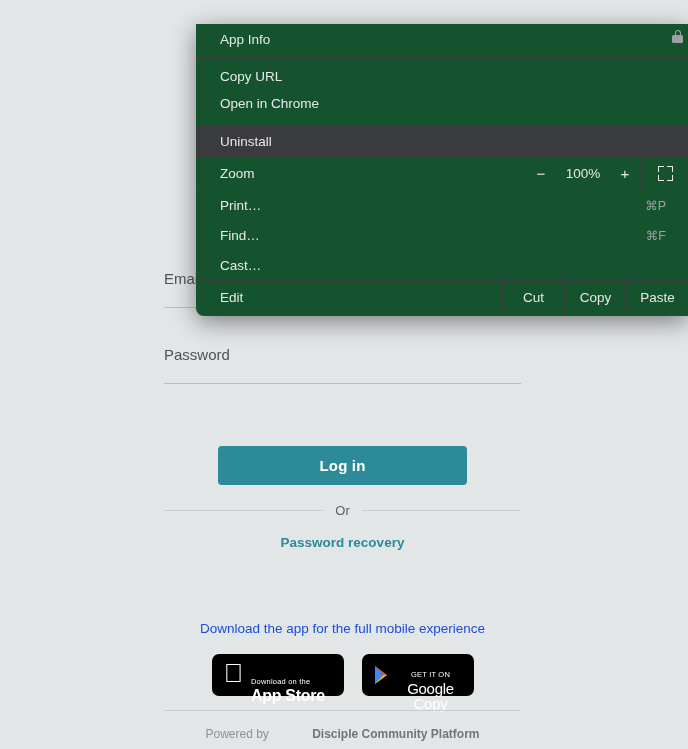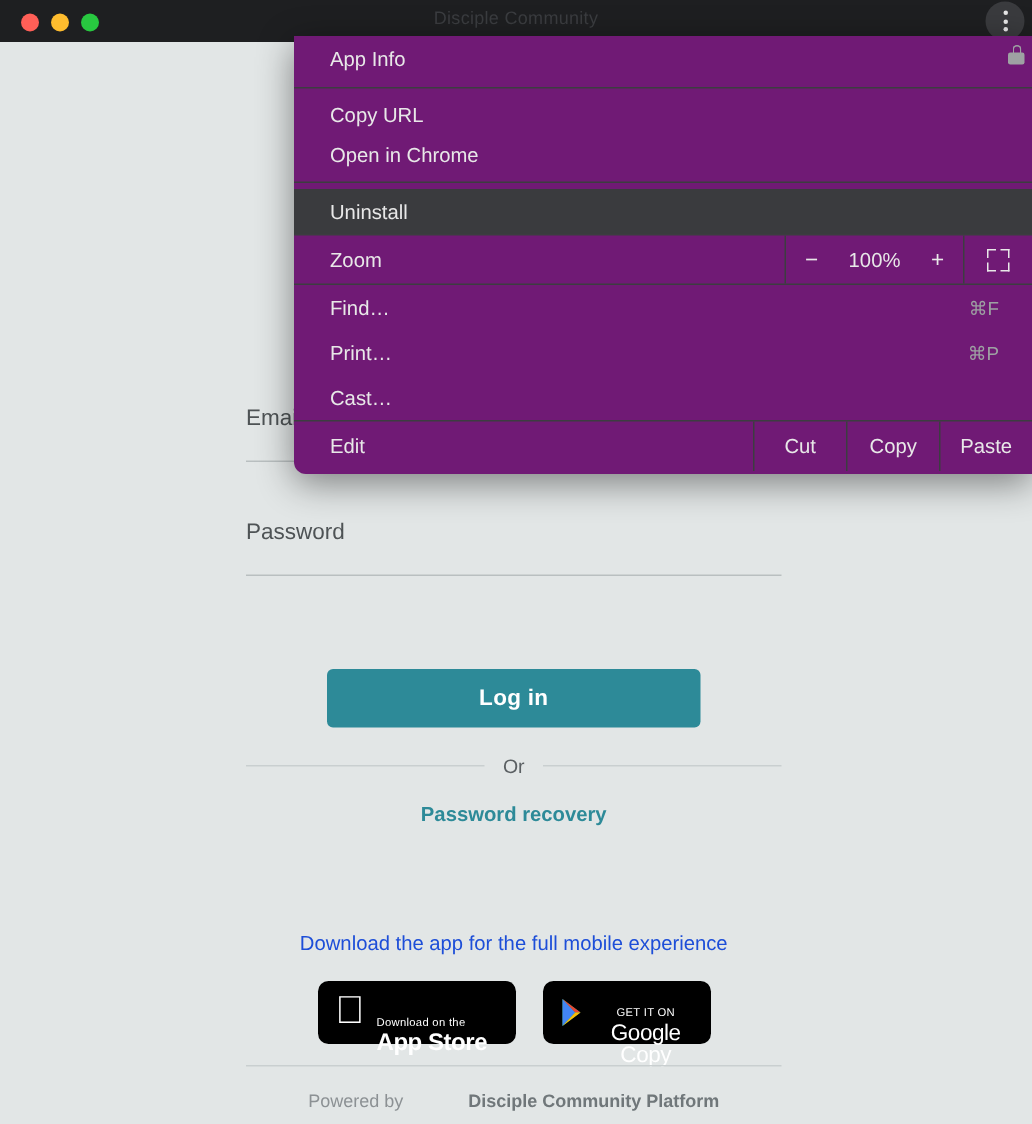--- a/index.html
+++ b/index.html
@@ -207,21 +207,21 @@
     color: #8c9194;
   }
   .powered b { color: #70777a; margin-left: 40px; }
 
   
   .menu {
     position: absolute;
     left: 196px;
     top: 24px;
     width: 492px;
-    background: #701a75;
+    background: #14532d;
     border-radius: 0 0 0 8px;
     box-shadow: 0 6px 24px rgba(0,0,0,.45);
     z-index: 40;
     overflow: hidden;
     padding-bottom: 2px;
   }
 
   .mi {
     position: relative;
     height: 27px;
@@ -396,33 +396,20 @@
       </div>
     </div>
 
     <div class="footer-sep"></div>
     <div class="powered">
       <span>Powered by </span><b>Disciple Community Platform</b>
     </div>
 
   </div>
 
-  <div class="titlebar">
-    <div class="traffic">
-      <span class="light red"></span>
-      <span class="light yellow"></span>
-      <span class="light green"></span>
-    </div>
-    <div class="window-title">Disciple Community</div>
-    <div class="kebab">
-      <span></span>
-        <span></span>
-        <span></span>
-    </div>
-  </div>
 
   <div class="menu">
 
     <div class="mi tall">
       <span>App Info</span>
       <span class="lock">
         <span class="shackle"></span>
           <span class="body"></span>
       </span>
     </div>
@@ -457,26 +444,26 @@
             <i class="tr"></i>
             <i class="bl"></i>
             <i class="br"></i>
         </span>
       </span>
     </div>
 
     <div class="sep flush"></div>
 
     <div class="mi tall">
+      <span>Print…</span>
+      <span class="shortcut">⌘P</span>
+    </div>
+    <div class="mi tall">
       <span>Find…</span>
       <span class="shortcut">⌘F</span>
-    </div>
-    <div class="mi tall">
-      <span>Print…</span>
-      <span class="shortcut">⌘P</span>
     </div>
     <div class="mi tall">
       <span>Cast…</span>
     </div>
 
     <div class="sep flush"></div>
 
     <div class="edit-row">
       <span class="edit-label">Edit</span>
       <span class="edit-btn">Cut</span>

